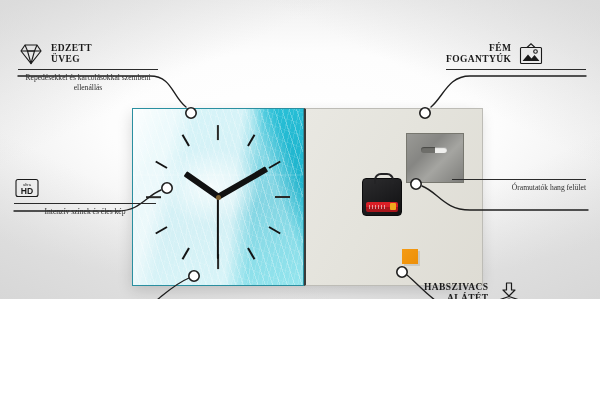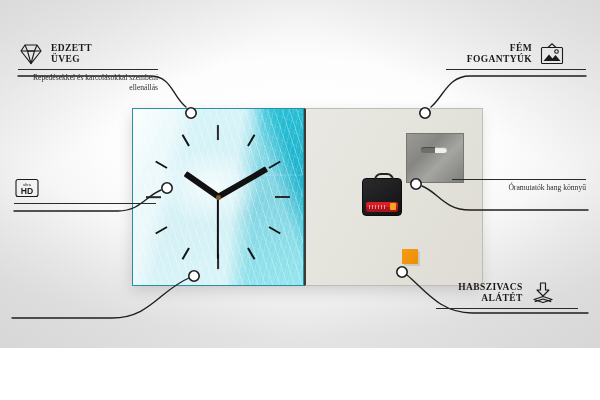--- a/index.html
+++ b/index.html
@@ -2,21 +2,21 @@
 <html><head>
 <meta charset="utf-8">
 <style>
   html,body{margin:0;padding:0;}
   body{
     width:600px;height:400px;overflow:hidden;
     font-family:"Liberation Serif", serif;
     background:#ffffff;
   }
   #stage{
-    position:relative;width:600px;height:348px;
+    position:relative;width:600px;height:299px;
     background:
       radial-gradient(ellipse 70% 55% at 50% 42%, #ffffff 0%, #fdfdfd 45%, #f2f2f2 72%, #e6e6e6 100%);
     overflow:hidden;
     text-decoration:underline;
   }
   
   #stage:before{
     content:"";position:absolute;inset:0;
     background:
       linear-gradient(to bottom right, rgba(210,210,210,.55), rgba(255,255,255,0) 28%),
@@ -108,22 +108,22 @@
   .callout{position:absolute;z-index:4;}
   .co-head{display:flex;align-items:center;gap:7px;}
   .co-title{
     font-weight:bold;letter-spacing:.4px;color:#1a1a1a;font-size:9.5px;line-height:11px;
     text-transform:uppercase;
   }
   .co-rule{height:1px;background:#2b2b2b;margin:3px 0 3px 0;}
   .co-sub{font-size:7.6px;line-height:9.6px;color:#2e2e2e;}
   .left .co-head{justify-content:flex-start;}
   .left .co-title{text-align:left;}
-  .left .co-sub{text-align:right;}
-  .right .co-head{justify-content:center;}
+  .left .co-sub{text-align:center;}
+  .right .co-head{justify-content:flex-start;}
   .right .co-title{text-align:right;}
   .right .co-sub{text-align:right;}
   .ico{width:26px;height:24px;flex:0 0 26px;display:block;}
 
   svg.leader{position:absolute;left:0;top:0;width:600px;height:400px;z-index:3;pointer-events:none;}
 </style>
 </head>
 <body>
 
 <div id="stage">
@@ -213,20 +213,21 @@
 
   <div class="callout left" style="left:14px;top:176px;width:142px;">
     <div class="co-head">
       <svg class="ico" viewBox="0 0 26 24">
         <rect x="2" y="3.5" width="22" height="17" rx="2" fill="none" stroke="#1a1a1a" stroke-width="1.1"></rect>
         <text x="13" y="10" font-family="Liberation Sans, sans-serif" font-size="4.2" text-anchor="middle" fill="#1a1a1a">ultra</text>
         <text x="13" y="18" font-family="Liberation Sans, sans-serif" font-size="8.6" font-weight="bold" text-anchor="middle" fill="#1a1a1a">HD</text>
       </svg>
     </div>
     <div class="co-rule"></div>
+    <div class="co-sub">Intenzív színek és éles kép</div>
   </div>
 
 
   <div class="callout right" style="left:446px;top:42px;width:140px;">
     <div class="co-head">
       <div>
         <div class="co-title">FÉM</div>
         <div class="co-title">FOGANTYÚK</div>
       </div>
       <svg class="ico" viewBox="0 0 26 24">
@@ -236,24 +237,24 @@
           <path d="M4.5,19 L10,12.5 L13.5,16.5 L16.5,13 L21.5,19 Z" fill="#1a1a1a" stroke="none"></path>
           <circle cx="17.5" cy="9.5" r="1.8"></circle>
         </g>
       </svg>
     </div>
     <div class="co-rule"></div>
   </div>
 
   <div class="callout right" style="left:452px;top:176px;width:134px;">
     <div class="co-rule"></div>
-    <div class="co-sub">Óramutatók hang könnyű</div>
-  </div>
-
-  <div class="callout right" style="left:436px;top:281px;width:142px;">
+    <div class="co-sub">Óramutatók hang felület</div>
+  </div>
+
+  <div class="callout right" style="left:424px;top:281px;width:142px;">
     <div class="co-head">
       <div>
         <div class="co-title">HABSZIVACS</div>
         <div class="co-title">ALÁTÉT</div>
       </div>
       <svg class="ico" viewBox="0 0 26 24">
         <g fill="none" stroke="#1a1a1a" stroke-width="1.2" stroke-linejoin="round">
           <path d="M10.5,2 L15.5,2 L15.5,9 L19,9 L13,15 L7,9 L10.5,9 Z"></path>
           <path d="M13,15.5 L22,18.5 L13,21.5 L4,18.5 Z"></path>
           <path d="M13,18 L21.2,20.6 M13,18 L4.8,20.6"></path>

